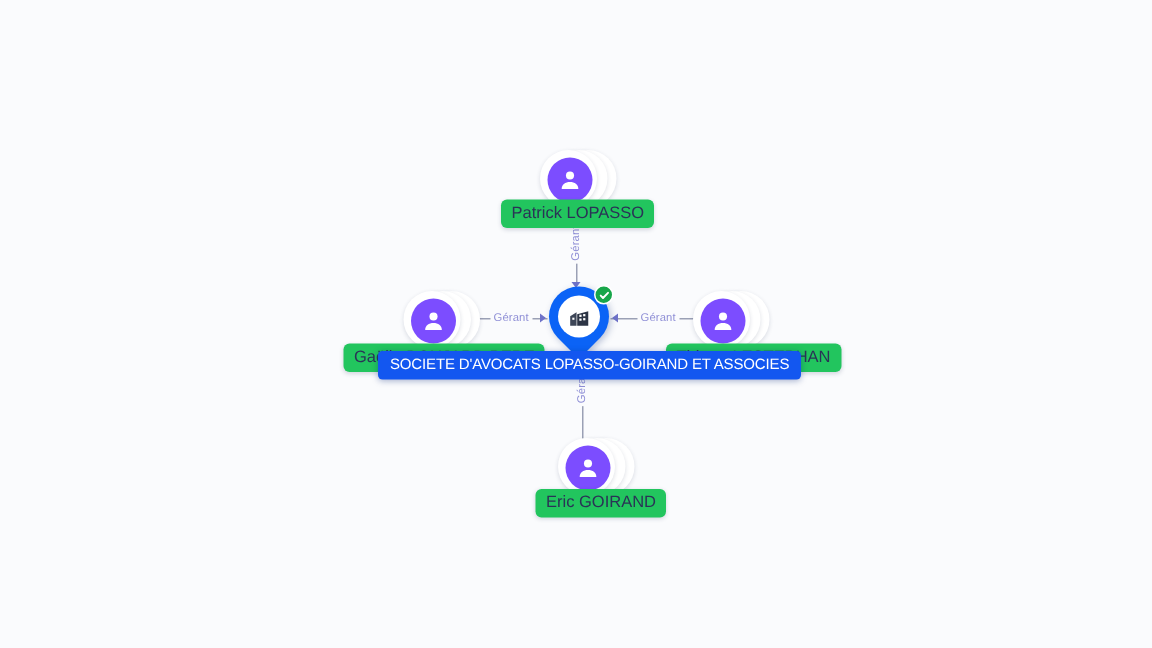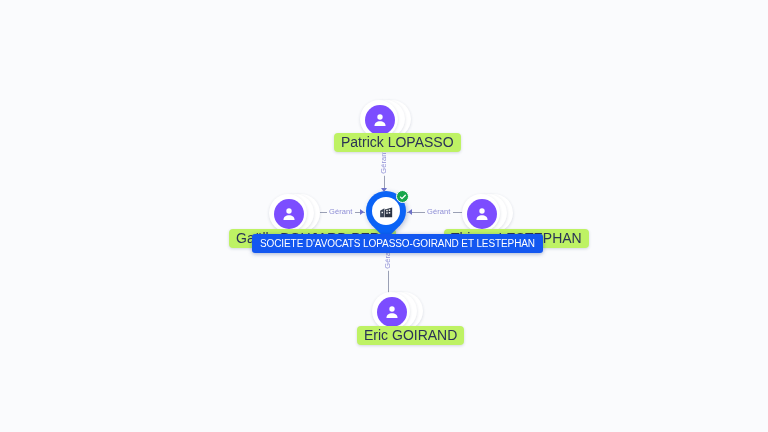--- a/index.html
+++ b/index.html
@@ -136,23 +136,23 @@
     border: 1.5px solid #ffffff;
     display: flex;
     align-items: center;
     justify-content: center;
     box-sizing: border-box;
   }
 
   
   .name-pill {
     position: absolute;
-    background: #bef264;
+    background: #22c55e;
     color: #2a3356;
-    font-size: 14px;
+    font-size: 11px;
     line-height: 11px;
     padding: 4px 7px;
     border-radius: 4px;
     box-shadow: 0 1px 3px rgba(40,50,90,0.18);
     white-space: nowrap;
   }
   .name-pill.selected {
     background: #1357f0;
     color: #ffffff;
     border-radius: 3px;
@@ -253,15 +253,15 @@
         <rect x="5.0" y="12.4" width="2.0" height="2.0" fill="#ffffff"></rect>
       </svg>
     </div>
     <div class="verified-badge">
       <svg width="8" height="8" viewBox="0 0 12 12" aria-hidden="true">
         <path d="M2.2 6.1l2.3 2.4 5-5.2" stroke="#ffffff" stroke-width="1.9" fill="none" stroke-linecap="round" stroke-linejoin="round"></path>
       </svg>
     </div>
   </div>
 
-  <div class="name-pill selected" style="left:252px; top:234px;">SOCIETE D'AVOCATS LOPASSO-GOIRAND ET LESTEPHAN</div>
+  <div class="name-pill selected" style="left:252px; top:234px;">SOCIETE D'AVOCATS LOPASSO-GOIRAND ET ASSOCIES</div>
 
 </div>
 
 </body></html>

